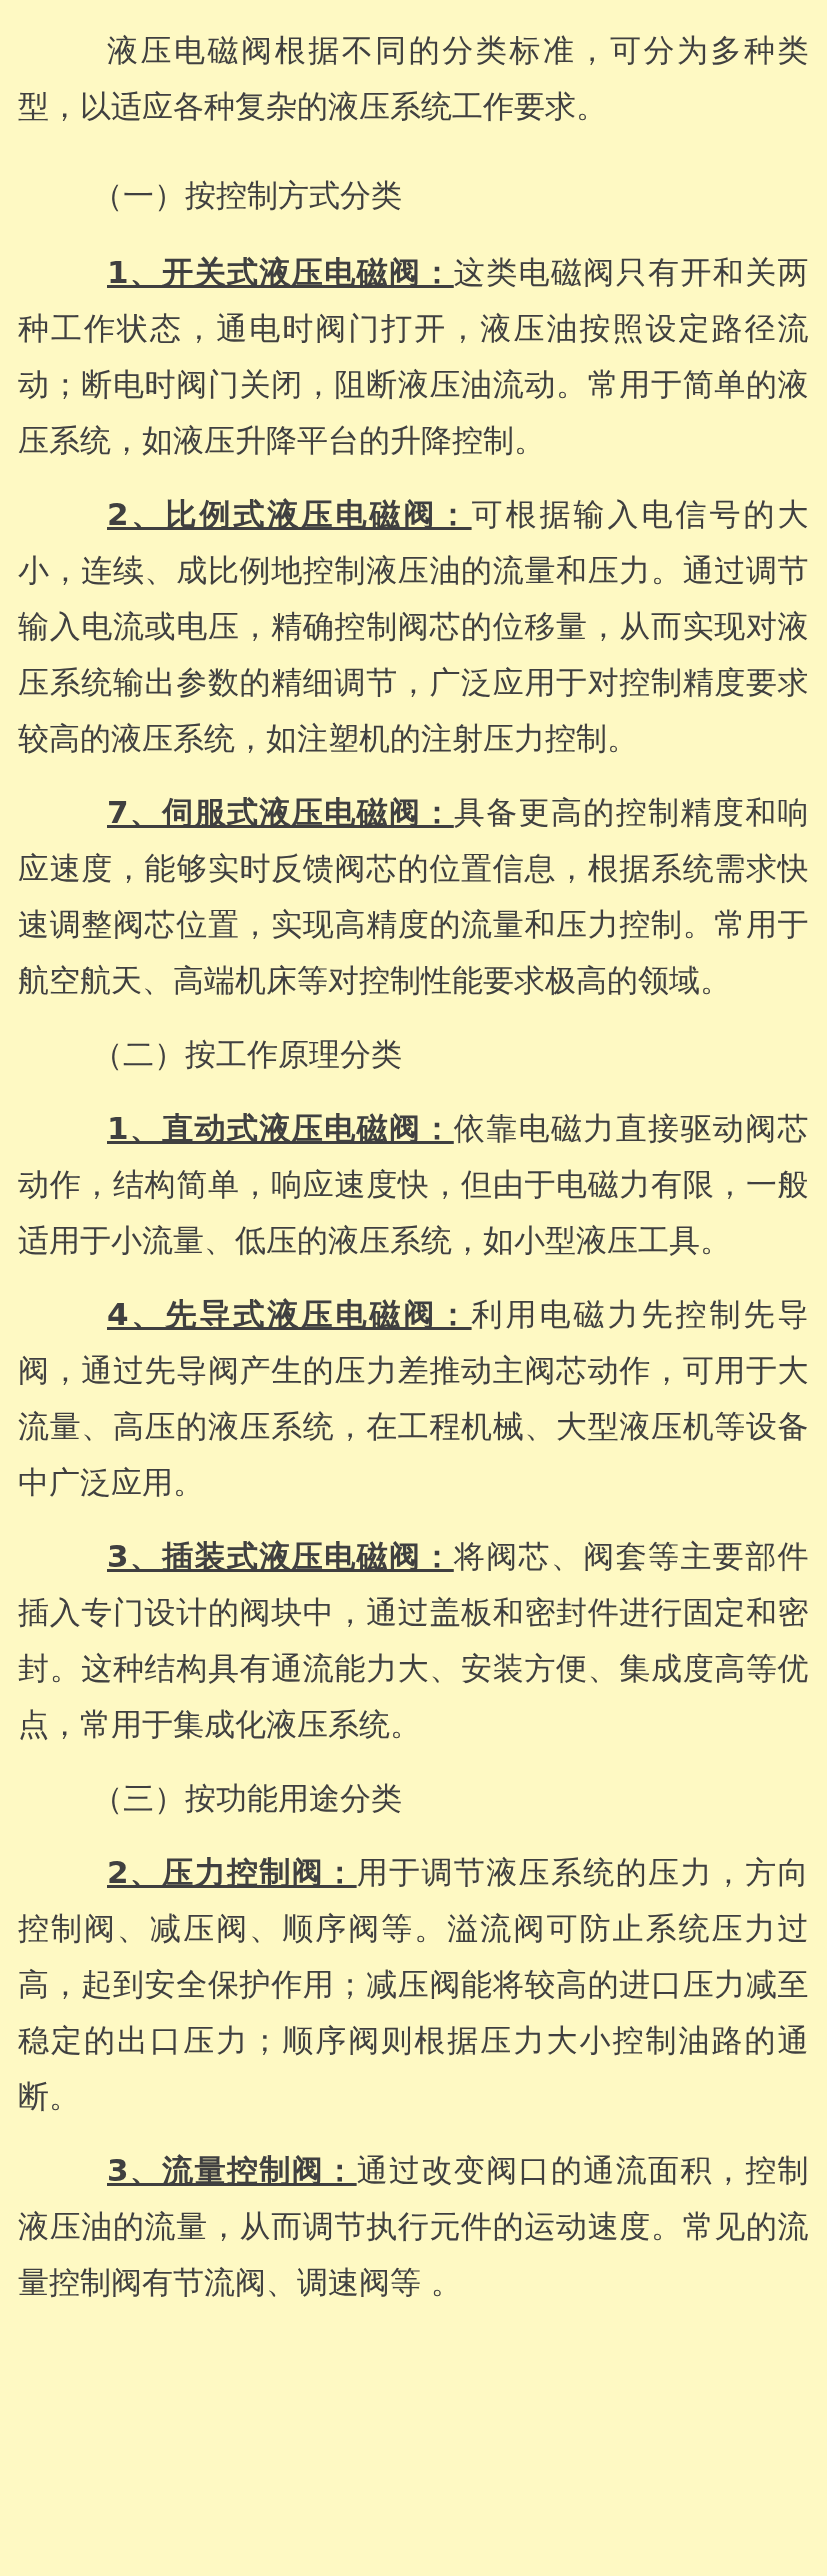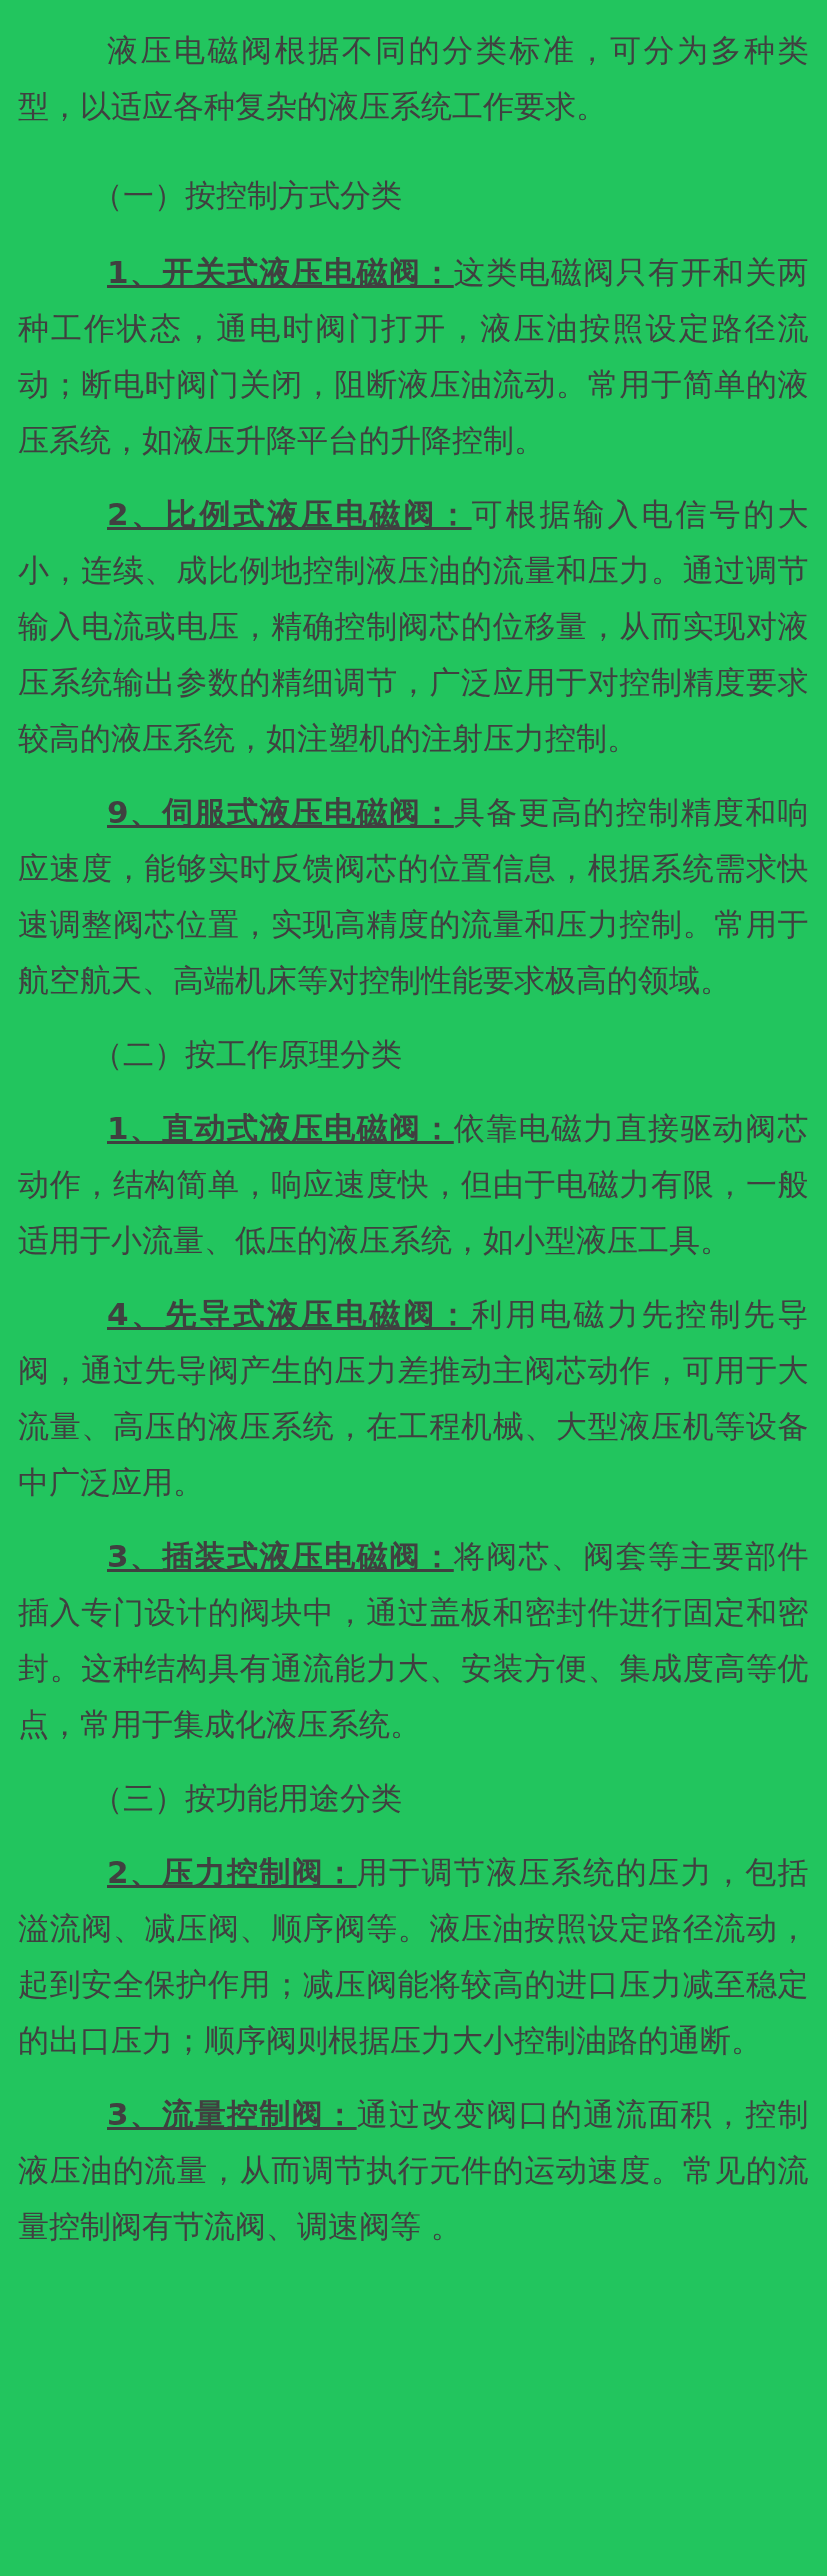--- a/index.html
+++ b/index.html
@@ -7,21 +7,21 @@
     padding: 0;
     background: #ffffff;
   }
   .page {
     position: relative;
     width: 828px;
     height: 2576px;
     box-sizing: border-box;
     margin: 0;
     padding: 22px 19.4px 0 18px;
-    background: #22c55e;
+    background: #fef9c3;
     overflow: hidden;
     font-family: "DejaVu Sans", "Liberation Sans", sans-serif;
     font-size: 31px;
     line-height: 56px;
     color: #404040;
     text-align: justify;
     text-justify: inter-character;
     word-break: break-all;
   }
   .para {
@@ -48,31 +48,31 @@
 <div class="page">
 
   <p class="para">液压电磁阀根据不同的分类标准，可分为多种类型，以适应各种复杂的液压系统工作要求。</p>
 
   <p class="heading h-first">（一）按控制方式分类</p>
 
   <p class="para"><span class="item-title">1、开关式液压电磁阀：</span><span>这类电磁阀只有开和关两种工作状态，通电时阀门打开，液压油按照设定路径流动；断电时阀门关闭，阻断液压油流动。常用于简单的液压系统，如液压升降平台的升降控制。</span></p>
 
   <p class="para"><span class="item-title">2、比例式液压电磁阀：</span><span>可根据输入电信号的大小，连续、成比例地控制液压油的流量和压力。通过调节输入电流或电压，精确控制阀芯的位移量，从而实现对液压系统输出参数的精细调节，广泛应用于对控制精度要求较高的液压系统，如注塑机的注射压力控制。</span></p>
 
-  <p class="para"><span class="item-title">9、伺服式液压电磁阀：</span><span>具备更高的控制精度和响应速度，能够实时反馈阀芯的位置信息，根据系统需求快速调整阀芯位置，实现高精度的流量和压力控制。常用于航空航天、高端机床等对控制性能要求极高的领域。</span></p>
+  <p class="para"><span class="item-title">7、伺服式液压电磁阀：</span><span>具备更高的控制精度和响应速度，能够实时反馈阀芯的位置信息，根据系统需求快速调整阀芯位置，实现高精度的流量和压力控制。常用于航空航天、高端机床等对控制性能要求极高的领域。</span></p>
 
   <p class="heading">（二）按工作原理分类</p>
 
   <p class="para"><span class="item-title">1、直动式液压电磁阀：</span><span>依靠电磁力直接驱动阀芯动作，结构简单，响应速度快，但由于电磁力有限，一般适用于小流量、低压的液压系统，如小型液压工具。</span></p>
 
   <p class="para"><span class="item-title">4、先导式液压电磁阀：</span><span>利用电磁力先控制先导阀，通过先导阀产生的压力差推动主阀芯动作，可用于大流量、高压的液压系统，在工程机械、大型液压机等设备中广泛应用。</span></p>
 
   <p class="para"><span class="item-title">3、插装式液压电磁阀：</span><span>将阀芯、阀套等主要部件插入专门设计的阀块中，通过盖板和密封件进行固定和密封。这种结构具有通流能力大、安装方便、集成度高等优点，常用于集成化液压系统。</span></p>
 
   <p class="heading">（三）按功能用途分类</p>
 
 
-  <p class="para"><span class="item-title">2、压力控制阀：</span><span>用于调节液压系统的压力，包括溢流阀、减压阀、顺序阀等。液压油按照设定路径流动，起到安全保护作用；减压阀能将较高的进口压力减至稳定的出口压力；顺序阀则根据压力大小控制油路的通断。</span></p>
+  <p class="para"><span class="item-title">2、压力控制阀：</span><span>用于调节液压系统的压力，方向控制阀、减压阀、顺序阀等。溢流阀可防止系统压力过高，起到安全保护作用；减压阀能将较高的进口压力减至稳定的出口压力；顺序阀则根据压力大小控制油路的通断。</span></p>
 
   <p class="para"><span class="item-title">3、流量控制阀：</span><span>通过改变阀口的通流面积，控制液压油的流量，从而调节执行元件的运动速度。常见的流量控制阀有节流阀、调速阀等 。</span></p>
 
 </div>
 
 
 </body></html>

